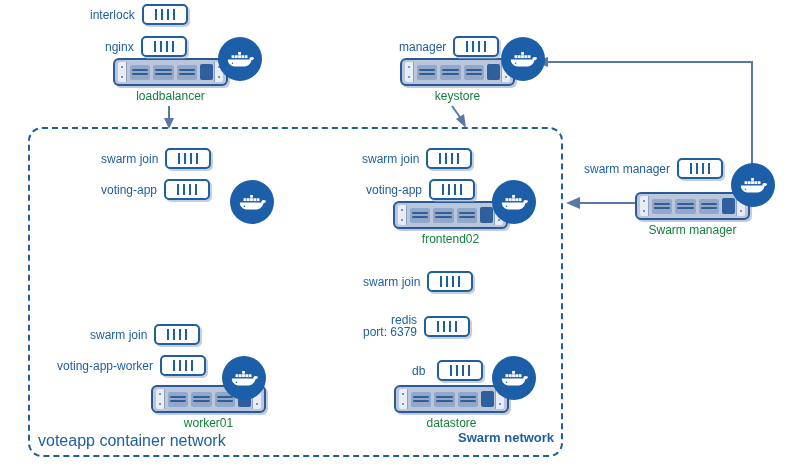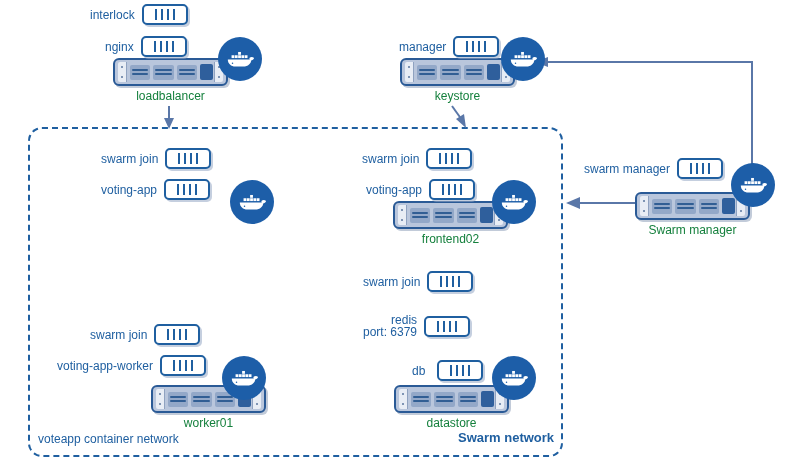--- a/index.html
+++ b/index.html
@@ -12,21 +12,21 @@
 
   
   .cluster-box{
     position:absolute;
     border:2px dashed #1f5fa0;
     border-radius:14px;
     box-sizing:border-box;
   }
   .cluster-label{
     position:absolute;
-    font-size:12px;
+    font-size:16px;
     color:#1f5fa0;
     white-space:nowrap;
   }
   .cluster-label.bold{font-weight:bold;font-size:13px;}
 
   
   .node{position:absolute;}
 
   
   .rack{

